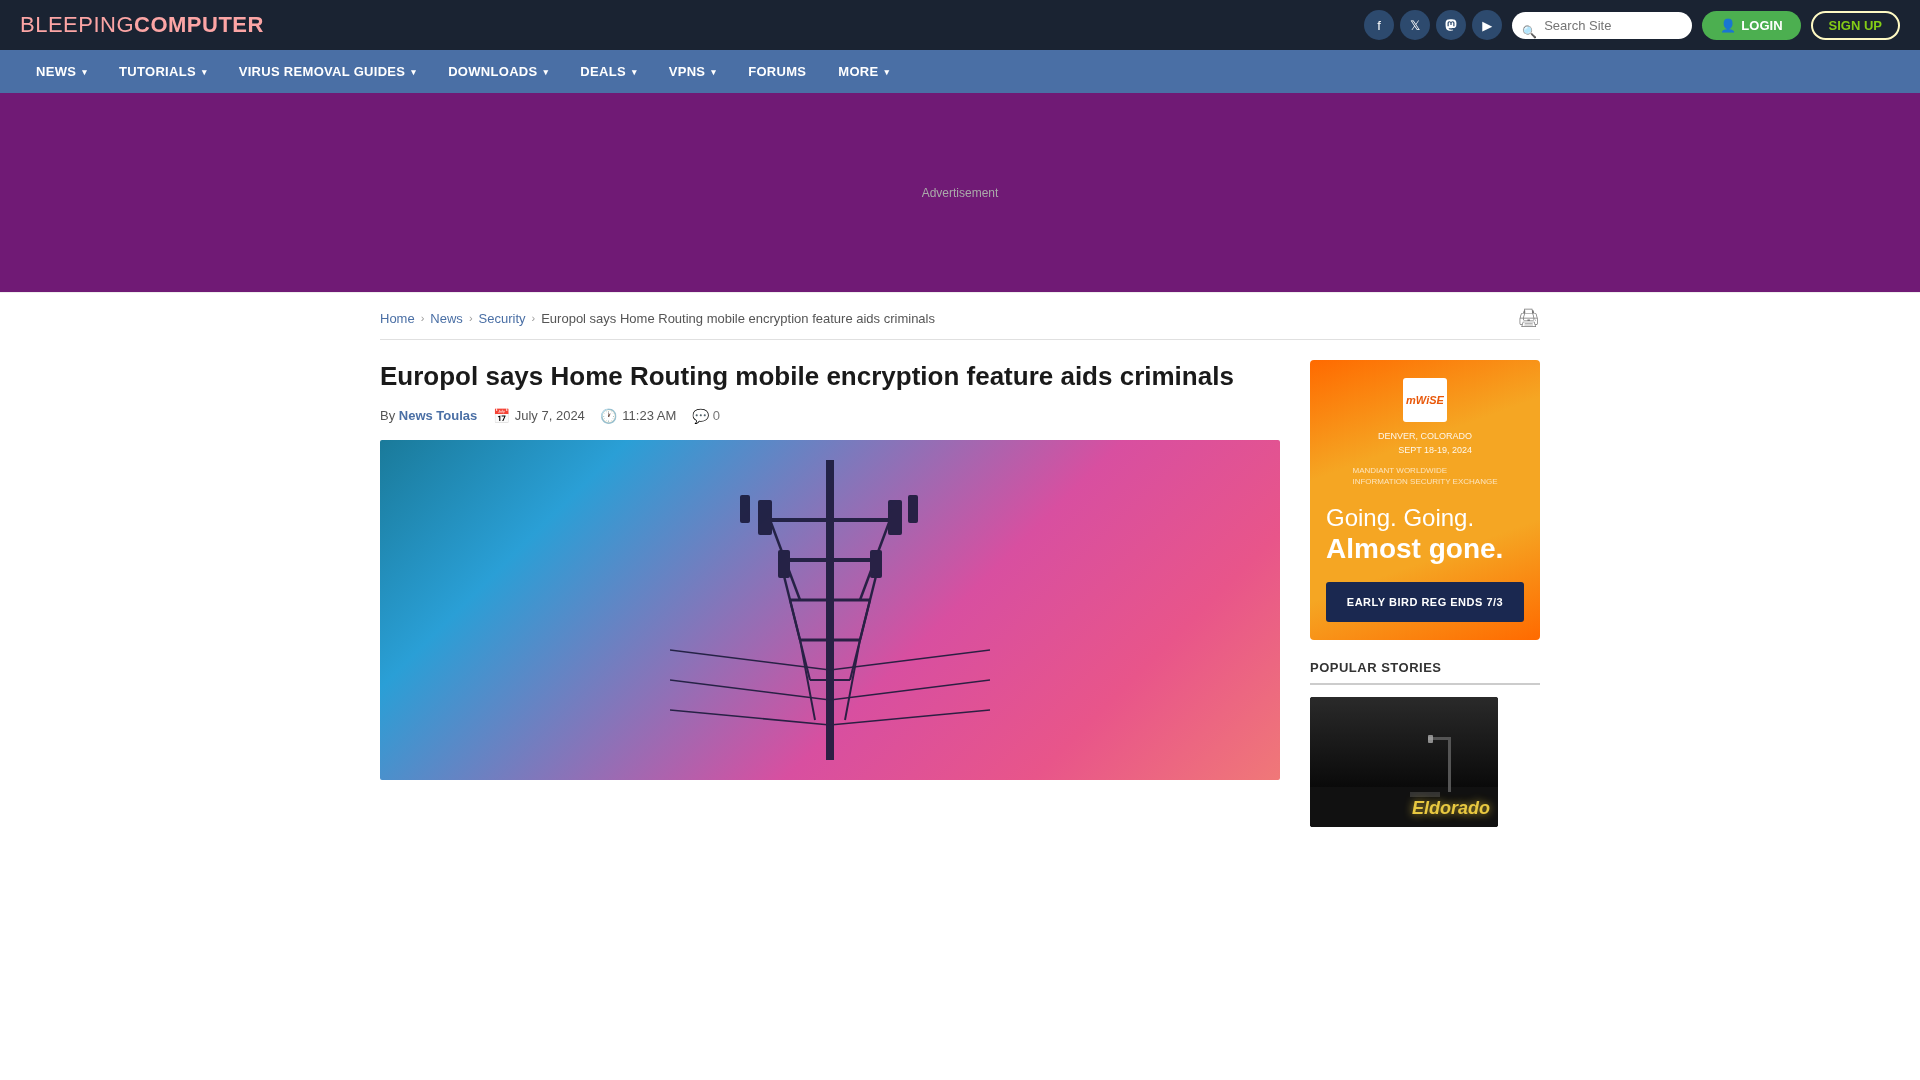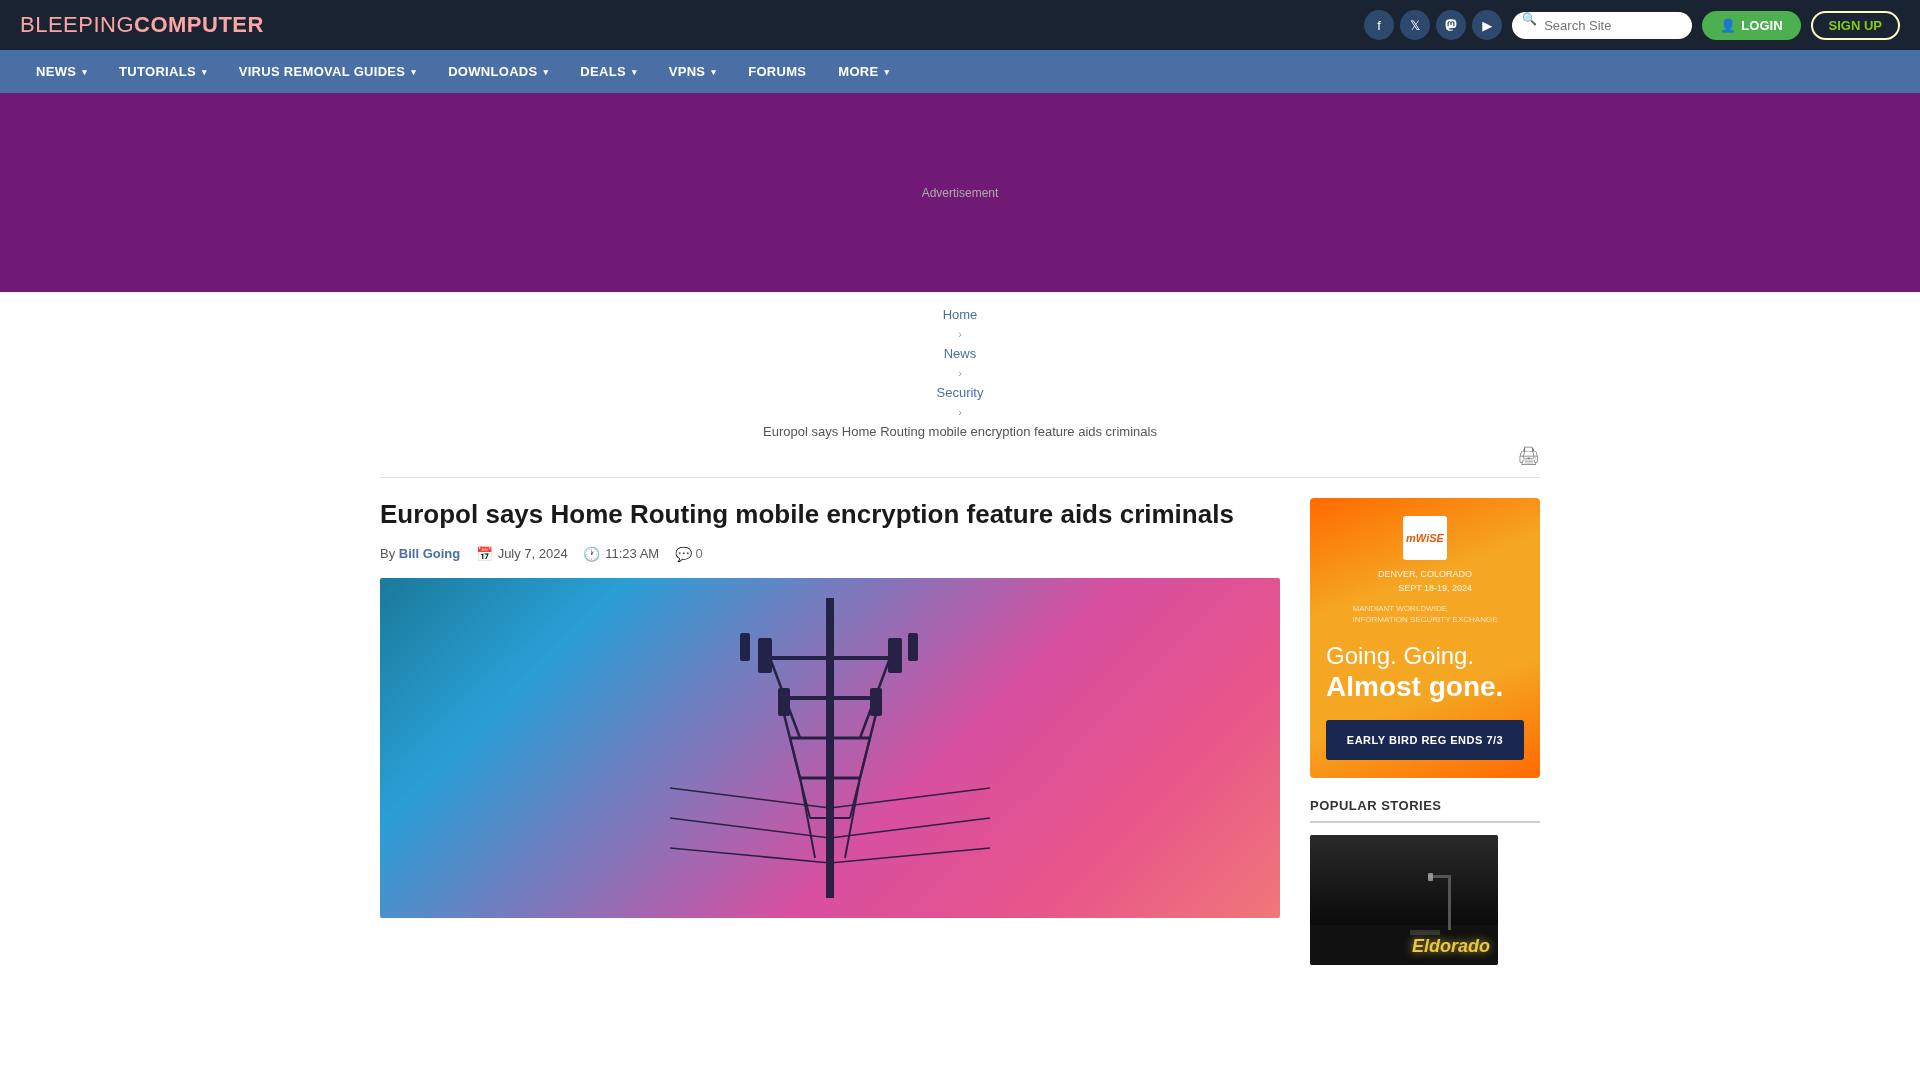--- a/index.html
+++ b/index.html
@@ -46,21 +46,21 @@
       border-radius: 20px;
       padding: 6px 14px 6px 32px;
       font-size: 13px;
       width: 180px;
       outline: none;
       position: relative;
     }
     .search-wrapper {
       position: relative;
       display: flex;
-      align-items: flex-start;
+      align-items: flex-end;
     }
     .search-wrapper::before {
       content: '🔍';
       position: absolute;
       left: 10px;
       font-size: 12px;
       z-index: 1;
     }
     .btn-login {
       background: #4CAF50;
@@ -130,21 +130,20 @@
 
     
     .breadcrumb {
       display: flex;
       align-items: center;
       gap: 6px;
       padding: 14px 0 10px;
       font-size: 13px;
       border-bottom: 1px solid #e0e0e0;
       margin-bottom: 0;
-      flex-direction: column;
     }
     .breadcrumb a {
       color: #4a6fa5;
       text-decoration: none;
     }
     .breadcrumb-sep { color: #999; font-size: 11px; }
     .breadcrumb-current { color: #555; }
     .breadcrumb-print {
       margin-left: auto;
       color: #777;
@@ -387,21 +386,21 @@
     <span class="breadcrumb-print" title="Print">🖨</span>
   </div>
 
   <div class="article-layout">
 
     <div class="article-main">
       <h1 class="article-title">Europol says Home Routing mobile encryption feature aids criminals</h1>
 
       <div class="article-meta">
         <span class="author">
-          By <a href="#">Bill Going</a>
+          By <a href="#">News Toulas</a>
         </span>
         <span class="meta-item">
           <span class="meta-icon">📅</span>
           <span>July 7, 2024</span>
         </span>
         <span class="meta-item">
           <span class="meta-icon">🕐</span>
           <span>11:23 AM</span>
         </span>
         <span class="comment-count meta-item">

